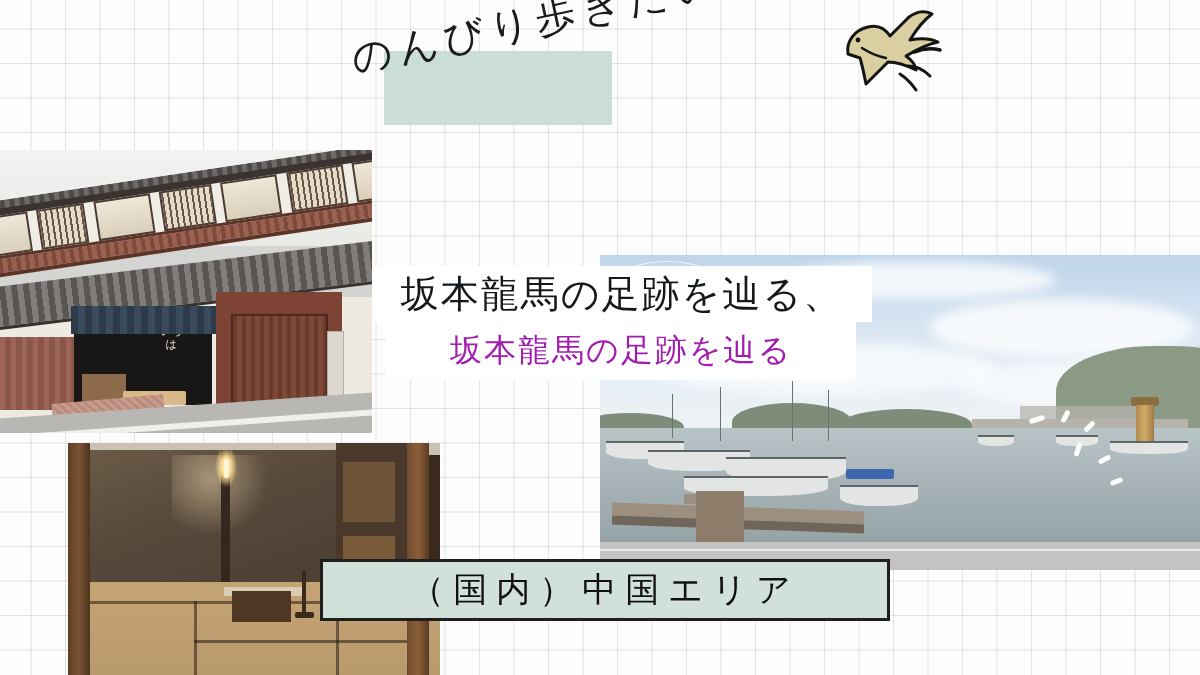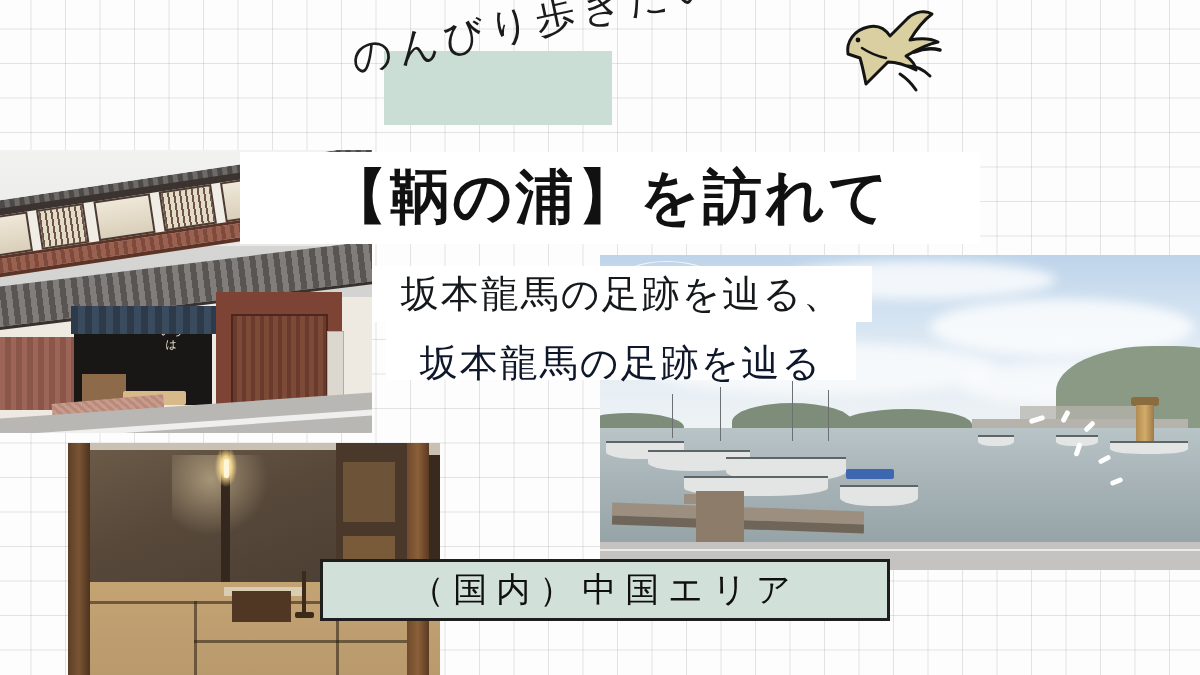--- a/index.html
+++ b/index.html
@@ -122,22 +122,22 @@
 
   #title-band{position:absolute;left:240px;top:152px;width:740px;height:92px;background:#ffffff;}
   #title-text{position:absolute;left:0;top:0;width:100%;height:100%;
      display:flex;align-items:center;justify-content:center;
      font-family:"DejaVu Serif",serif;font-size:59px;font-weight:700;color:#111;letter-spacing:3px;white-space:nowrap;}
 
   #sub-band1{position:absolute;left:372px;top:266px;width:500px;height:56px;background:#ffffff;}
   #sub-text1{position:absolute;left:0;top:0;width:100%;height:100%;display:flex;align-items:center;justify-content:center;
      font-family:"DejaVu Serif",serif;font-size:38px;color:#15191c;letter-spacing:2px;white-space:nowrap;}
   #sub-band2{position:absolute;left:386px;top:322px;width:470px;height:58px;background:#ffffff;}
-  #sub-text2{position:absolute;left:0;top:12px;width:100%;height:100%;display:flex;align-items:center;justify-content:center;
-     font-family:"DejaVu Serif",serif;font-size:38px;color:#0f172a;letter-spacing:2px;white-space:nowrap;}
+  #sub-text2{position:absolute;left:0;top:0;width:100%;height:100%;display:flex;align-items:center;justify-content:center;
+     font-family:"DejaVu Serif",serif;font-size:32px;color:#a21caf;letter-spacing:2px;white-space:nowrap;}
 
   #area-badge{position:absolute;left:320px;top:559px;width:570px;height:62px;
      background:#d2e0da;border:3px solid #1e1e1e;box-sizing:border-box;
      display:flex;align-items:center;justify-content:center;}
   #area-badge-label{font-family:"DejaVu Serif",serif;font-size:34px;color:#101010;letter-spacing:9px;white-space:nowrap;}
 
   
   #bird{position:absolute;left:828px;top:8px;width:120px;height:92px;}
 </style>
 </head>
@@ -265,23 +265,20 @@
     <svg width="120" height="92" viewBox="0 0 120 92">
       <path d="M20 46 C18 34 26 22 40 19 C52 16 58 22 62 28 L80 10 C88 3 98 2 104 6 C96 12 88 22 82 32 C92 30 102 30 110 34 C100 36 88 42 78 48 C84 52 88 58 88 62 C80 58 70 54 60 54 C52 62 44 70 38 76 C36 66 34 56 32 50 Z" fill="#d9cfa0" stroke="#141414" stroke-width="3" stroke-linejoin="round"></path>
       <path d="M34 40 C40 44 48 48 58 50" fill="none" stroke="#141414" stroke-width="2.5" stroke-linecap="round"></path>
       <circle cx="30" cy="32" r="2.4" fill="#141414"></circle>
       <path d="M86 44 C94 41 104 40 112 42" fill="none" stroke="#141414" stroke-width="3.5" stroke-linecap="round"></path>
       <path d="M80 58 C88 58 96 62 102 68" fill="none" stroke="#141414" stroke-width="3" stroke-linecap="round"></path>
       <path d="M72 66 C78 70 84 76 88 82" fill="none" stroke="#141414" stroke-width="3" stroke-linecap="round"></path>
     </svg>
   </div>
 
-  <div id="title-band">
-    <div id="title-text">【鞆の浦】を訪れて</div>
-  </div>
 
   <div id="sub-band1">
     <div id="sub-text1">坂本龍馬の足跡を辿る、</div>
   </div>
   <div id="sub-band2">
     <div id="sub-text2">坂本龍馬の足跡を辿る</div>
   </div>
 
   <div id="area-badge">
     <div id="area-badge-label">（国内）中国エリア</div>

